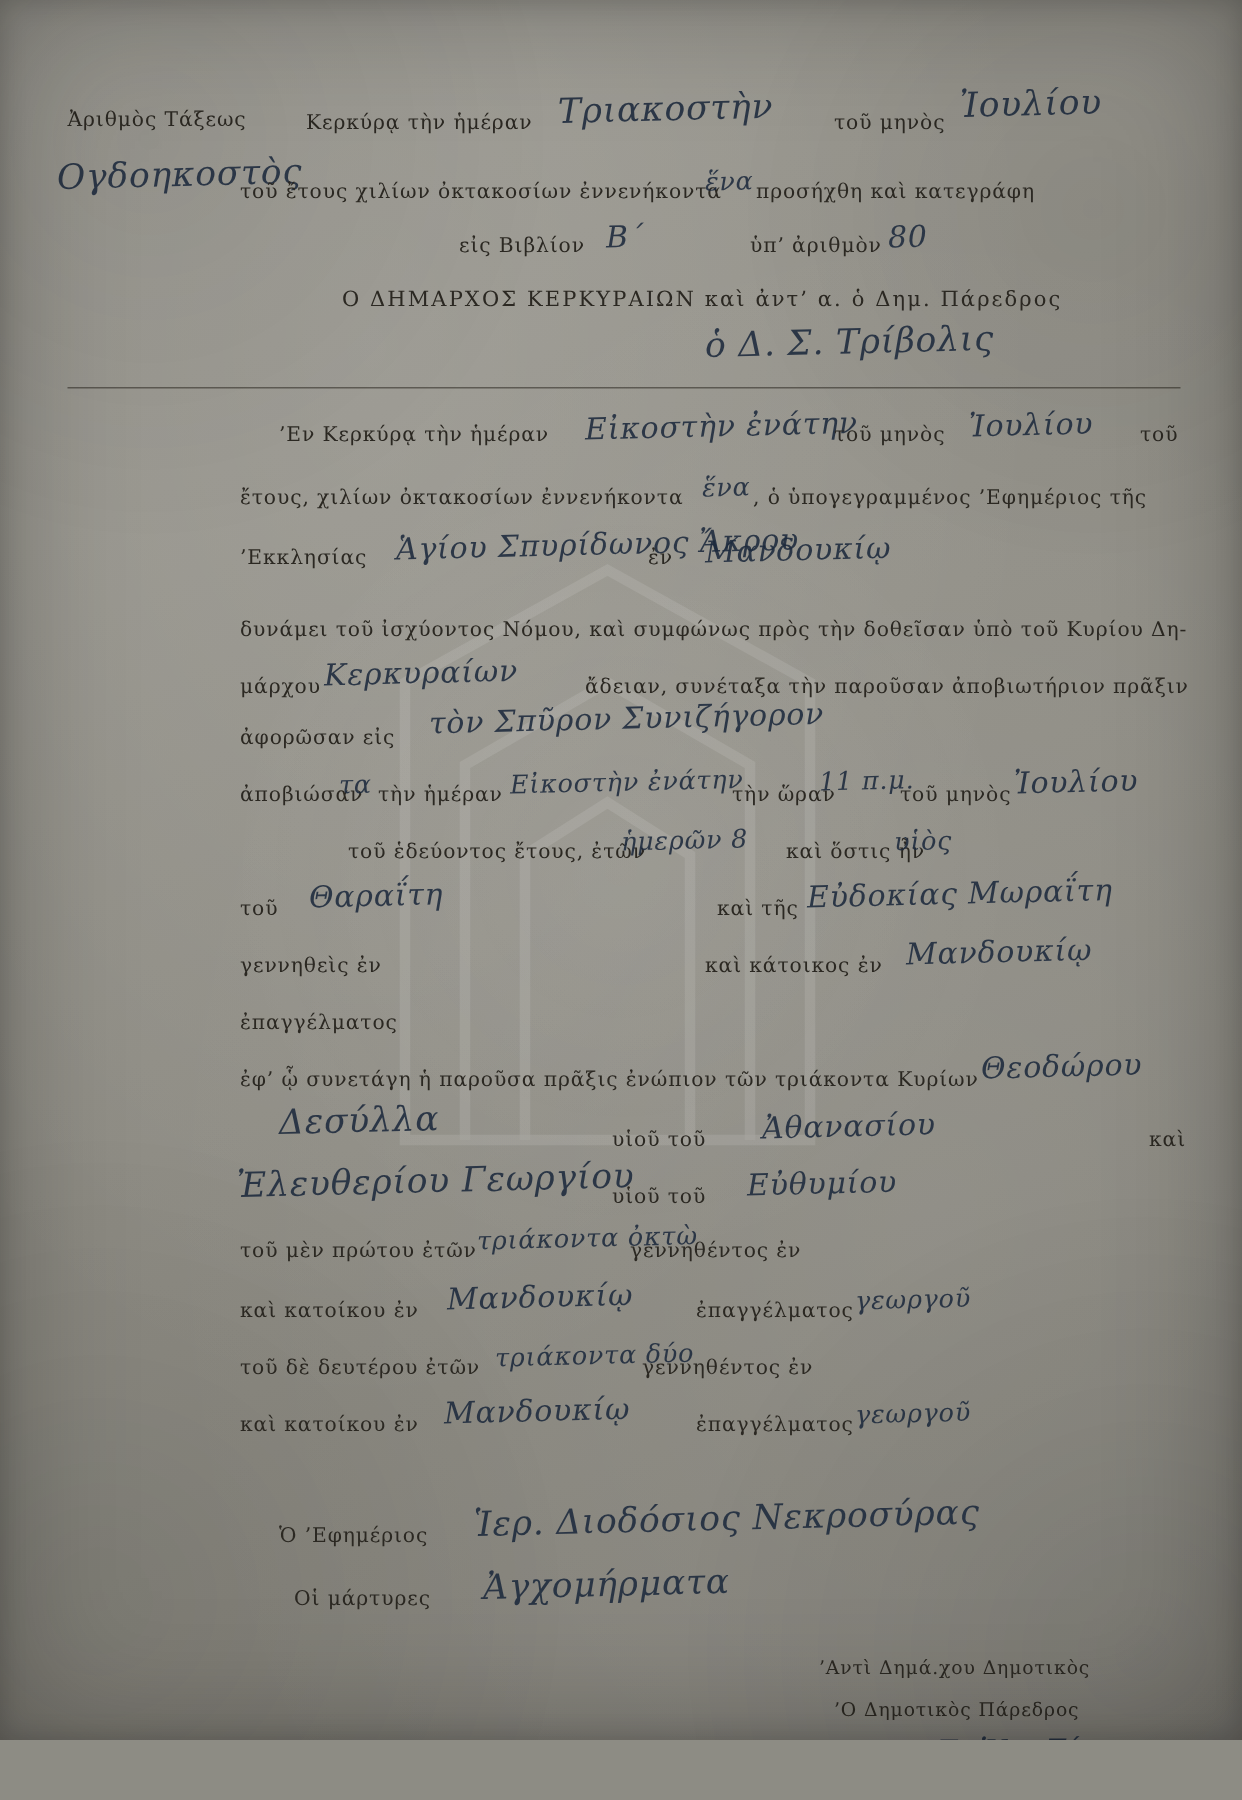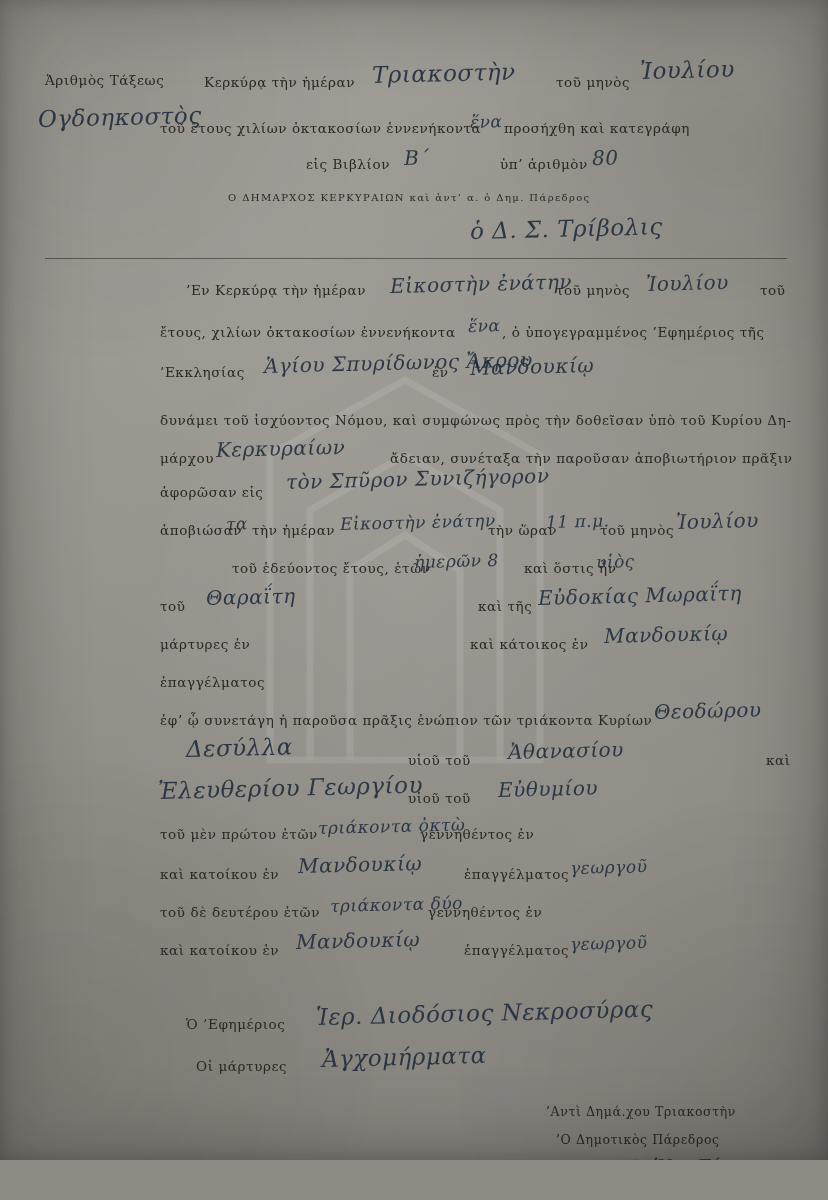--- a/index.html
+++ b/index.html
@@ -48,21 +48,21 @@
   
   .pr {
     font-family: "DejaVu Serif", "Liberation Serif", serif;
     color: #2b2822;
     font-size: 13.5px;
     letter-spacing: 0.6px;
     white-space: nowrap;
   }
   .pr.small { font-size: 12.5px; }
   .pr.cap {
-    font-size: 10px;
+    font-size: 14px;
     letter-spacing: 1.4px;
   }
 
   
   .hw {
     font-family: "DejaVu Serif", "Liberation Serif", serif;
     font-style: italic;
     color: #1d2a3d;
     font-size: 20px;
     letter-spacing: 0.5px;
@@ -187,21 +187,21 @@
     <div class="pr abs" style="left:232px; top:560px;">τοῦ ἑδεύοντος ἔτους, ἐτῶν</div>
     <div class="hw abs sm" style="left:414px; top:552px;">ἡμερῶν 8</div>
     <div class="pr abs" style="left:524px; top:560px;">καὶ ὅστις ἦν</div>
     <div class="hw abs sm" style="left:596px; top:552px;">υἱὸς</div>
 
     <div class="pr abs" style="left:160px; top:598px;">τοῦ</div>
     <div class="hw abs" style="left:206px; top:586px;">Θαραΐτη</div>
     <div class="pr abs" style="left:478px; top:598px;">καὶ τῆς</div>
     <div class="hw abs" style="left:538px; top:586px;">Εὐδοκίας Μωραΐτη</div>
 
-    <div class="pr abs" style="left:160px; top:636px;">μάρτυρες ἐν</div>
+    <div class="pr abs" style="left:160px; top:636px;">γεννηθεὶς ἐν</div>
     <div class="pr abs" style="left:470px; top:636px;">καὶ κάτοικος ἐν</div>
     <div class="hw abs" style="left:604px; top:624px;">Μανδουκίῳ</div>
 
     <div class="pr abs" style="left:160px; top:674px;">ἐπαγγέλματος</div>
 
     <div class="pr abs" style="left:160px; top:712px;">ἐφ’ ᾧ συνετάγη ἡ παροῦσα πρᾶξις ἐνώπιον τῶν τριάκοντα Κυρίων</div>
     <div class="hw abs" style="left:654px; top:700px;">Θεοδώρου</div>
     <div class="hw abs lg" style="left:186px; top:736px;">Δεσύλλα</div>
     <div class="pr abs" style="left:408px; top:752px;">υἱοῦ τοῦ</div>
     <div class="hw abs" style="left:508px; top:740px;">Ἀθανασίου</div>
@@ -229,20 +229,20 @@
     <div class="pr abs" style="left:464px; top:942px;">ἐπαγγέλματος</div>
     <div class="hw abs sm" style="left:570px; top:934px;">γεωργοῦ</div>
 
 
     <div class="pr abs" style="left:186px; top:1016px;">Ὁ ’Εφημέριος</div>
     <div class="hw abs lg" style="left:316px; top:1004px;">Ἱερ. Διοδόσιος Νεκροσύρας</div>
 
     <div class="pr abs" style="left:196px; top:1058px;">Οἱ μάρτυρες</div>
     <div class="hw abs lg" style="left:322px; top:1046px;">Ἀγχομήρματα</div>
 
-    <div class="pr abs small" style="left:546px; top:1104px;">’Αντὶ Δημά.χου Τριακοστὴν</div>
+    <div class="pr abs small" style="left:546px; top:1104px;">’Αντὶ Δημά.χου Δημοτικὸς</div>
     <div class="pr abs small" style="left:556px; top:1132px;">’Ο Δημοτικὸς Πάρεδρος</div>
     <div class="hw abs flat" style="left:566px; top:1156px;">Θεω. Ε. Ὑρ. Ζίτρο</div>
 
   </div>
 
   <div class="edge-shade"></div>
 </div>
 
 </body></html>

